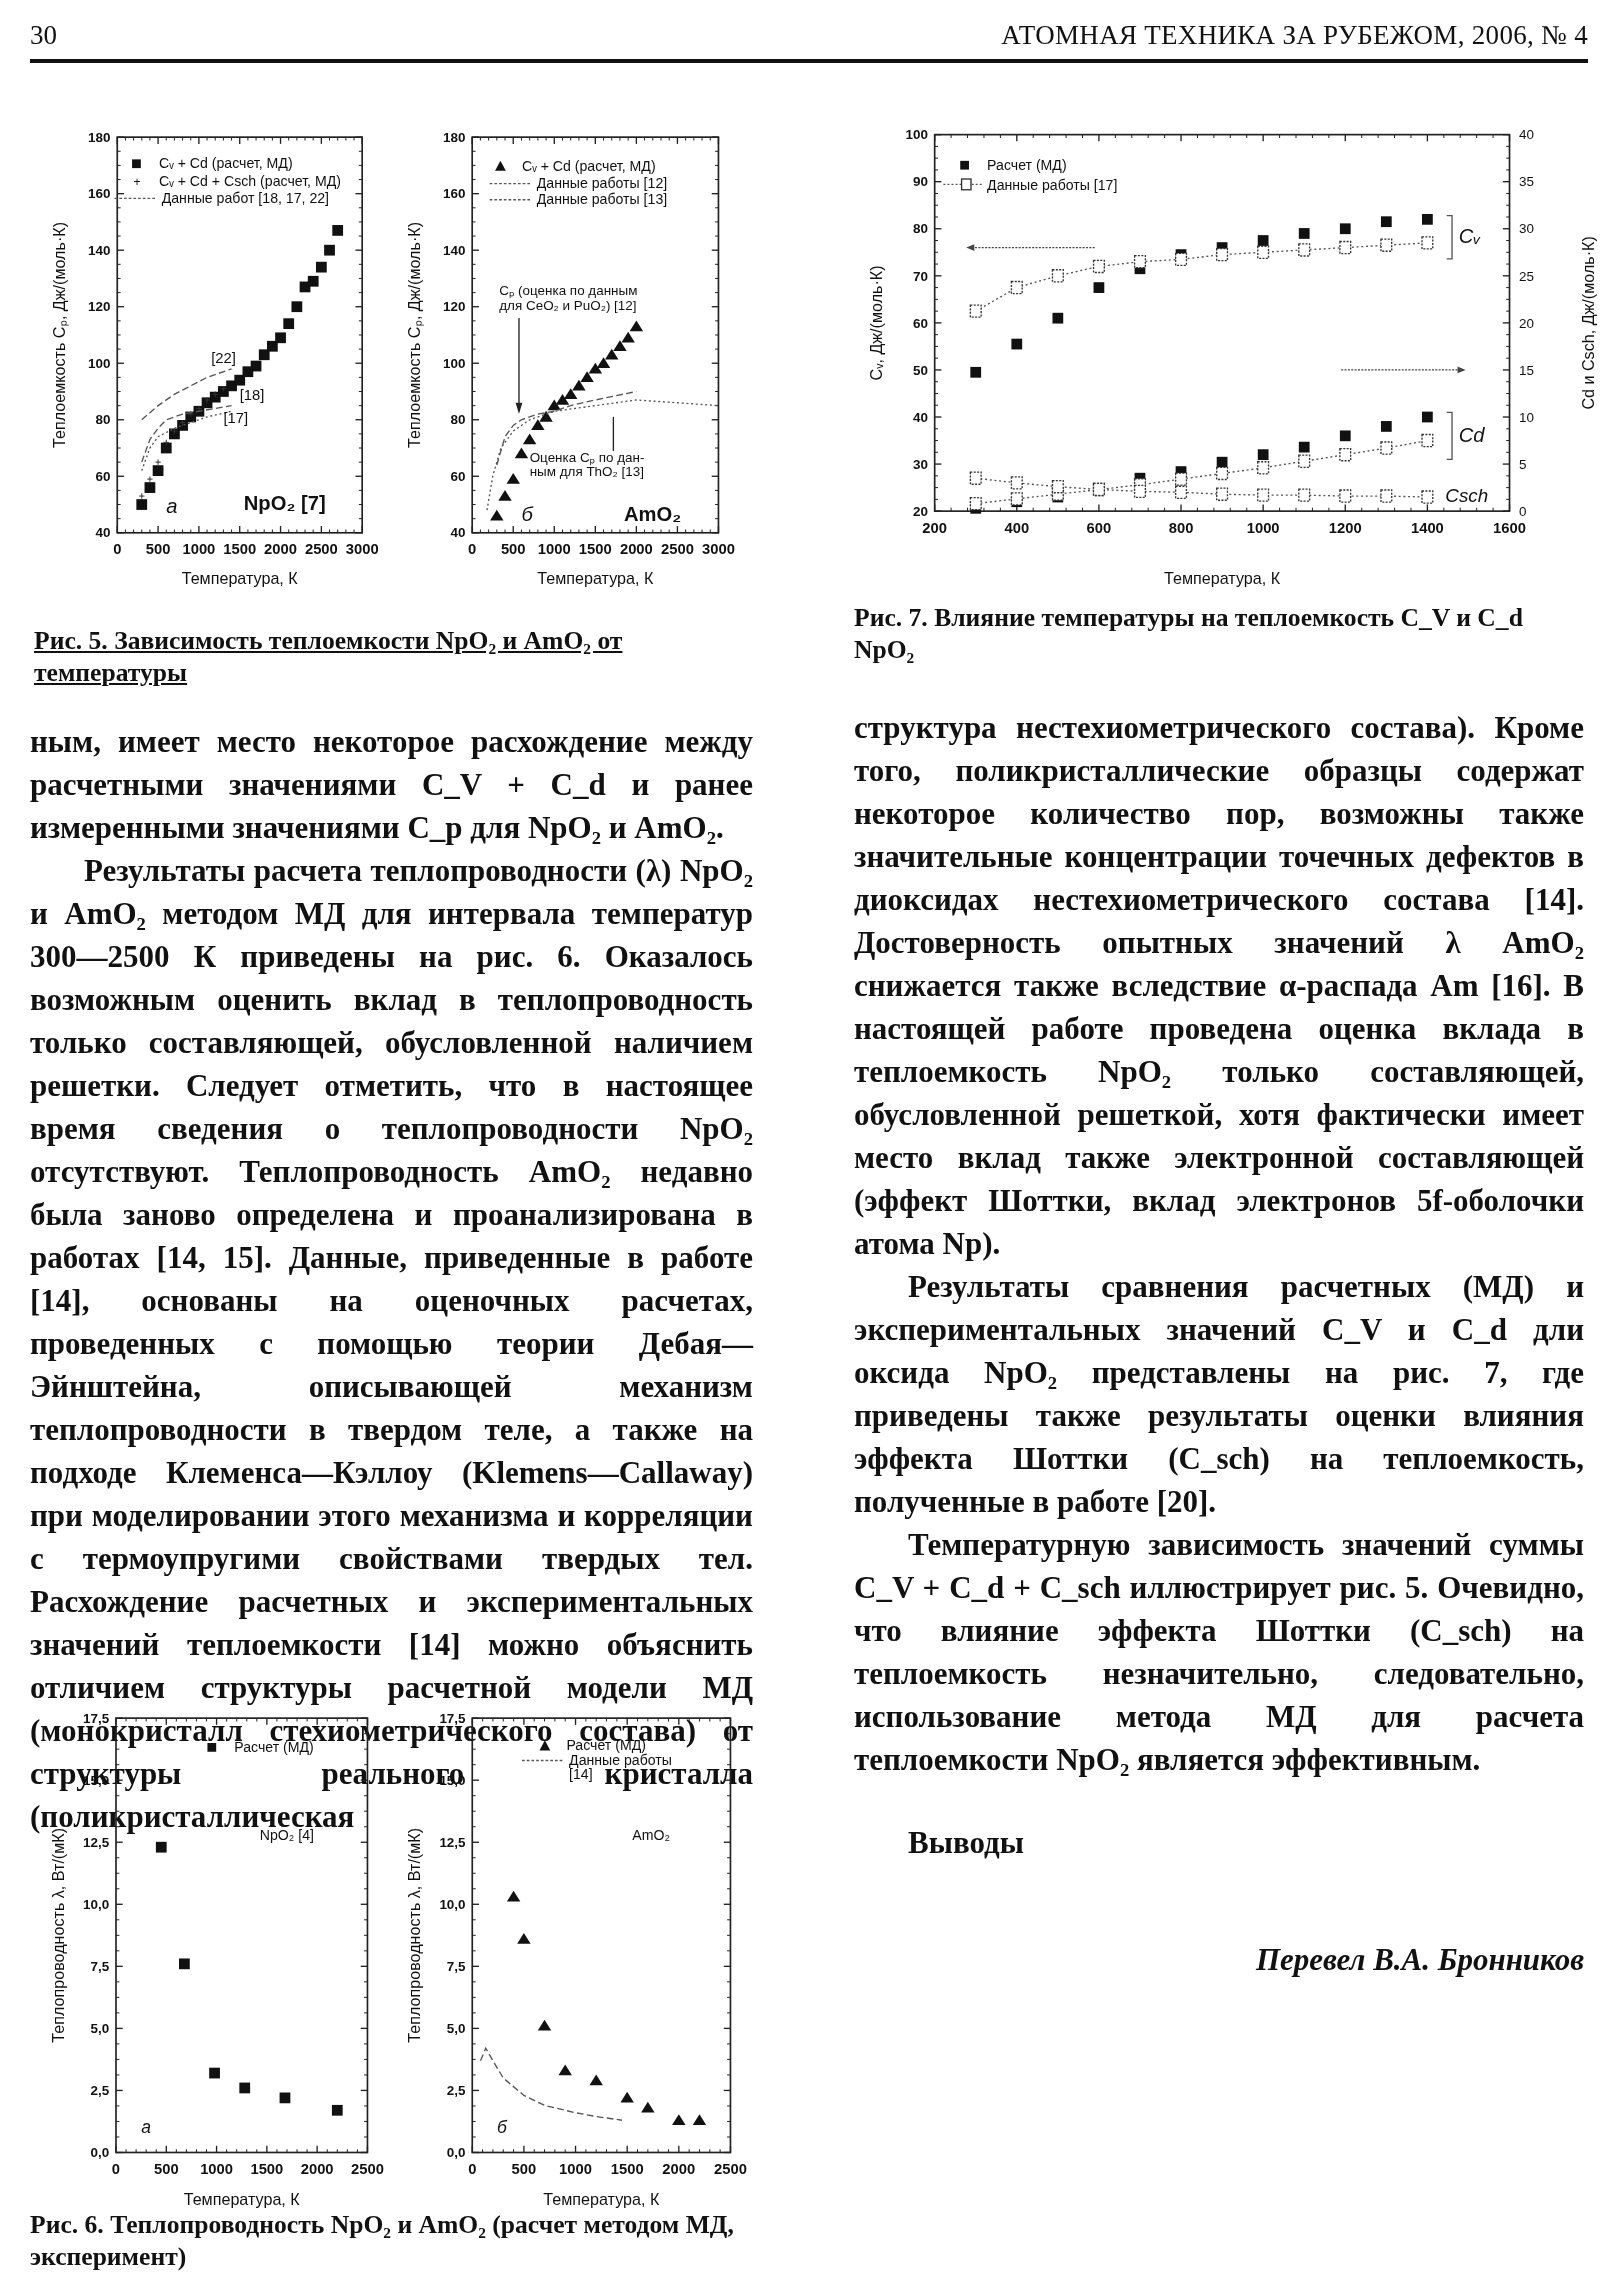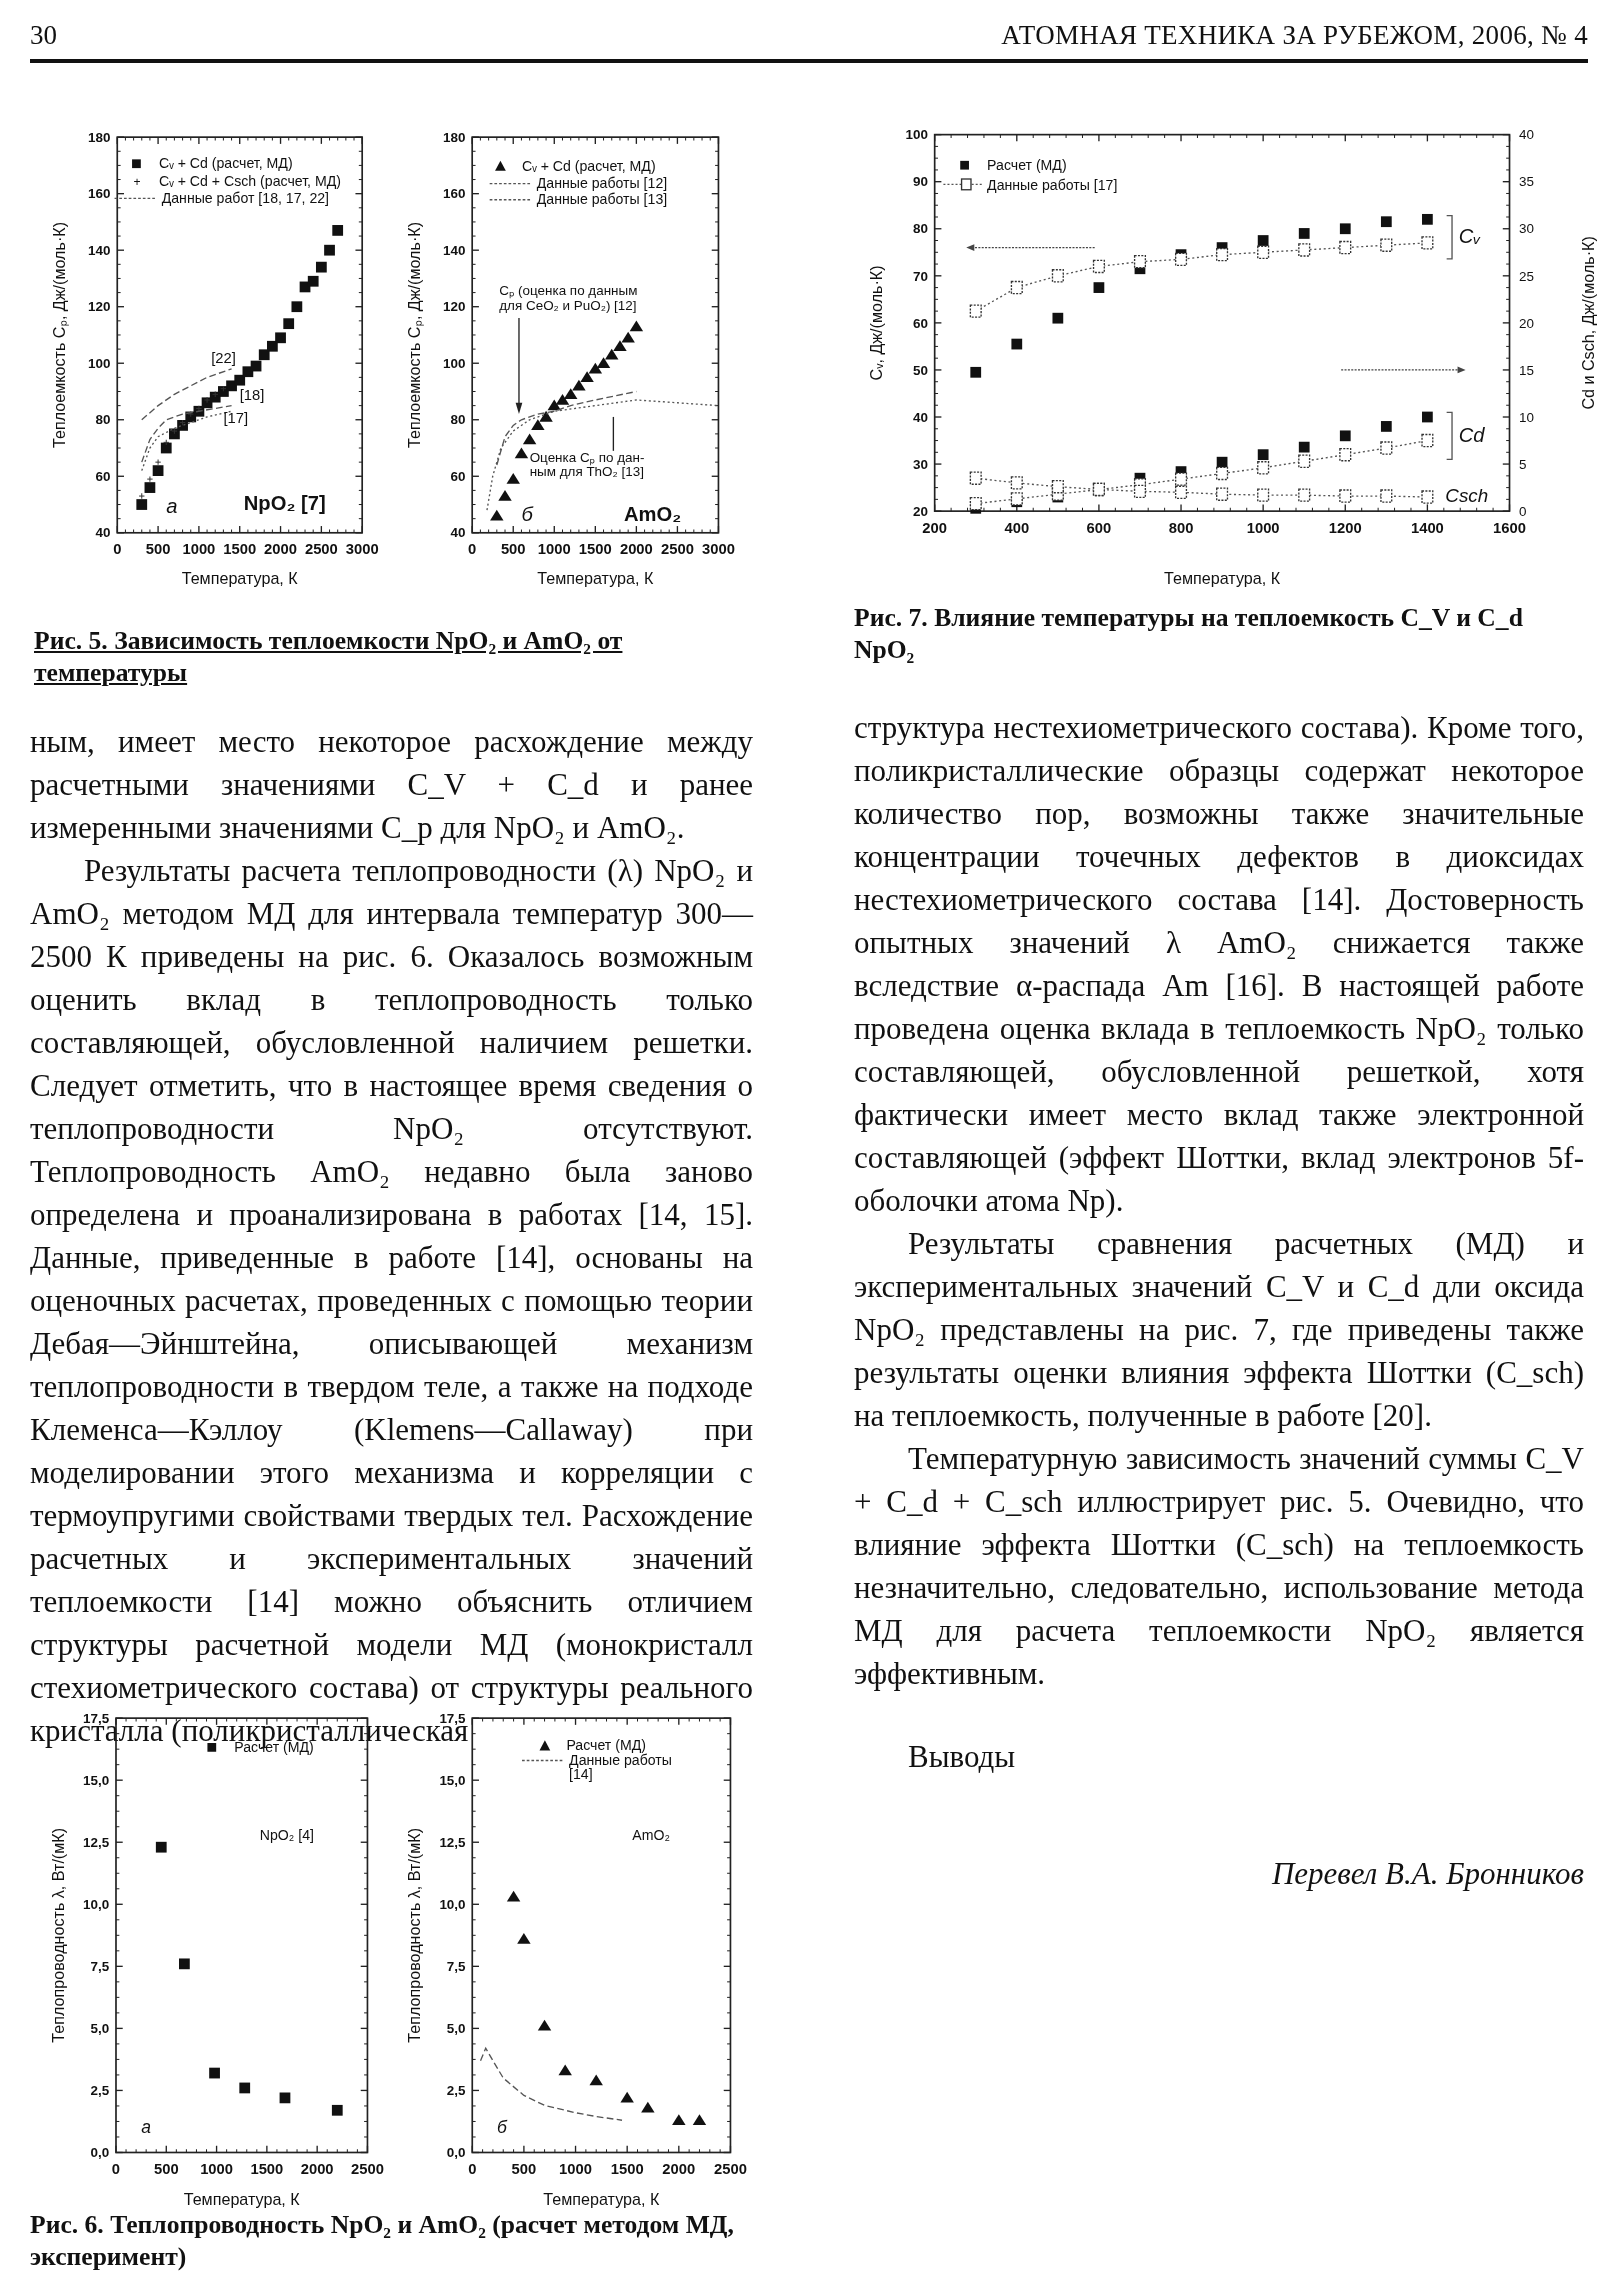--- a/index.html
+++ b/index.html
@@ -3,21 +3,21 @@
 <meta charset="utf-8">
 <style>
   html, body { margin:0; padding:0; background:#fff; }
   body { width:1614px; height:2295px; position:relative; overflow:hidden; color:#111;
          font-family:"Liberation Serif", serif; }
   .hdr { position:absolute; left:30px; top:20px; width:1558px; height:40px; }
   .hdr .pn { position:absolute; left:0; top:0; font-size:27px; }
   .hdr .jt { position:absolute; right:0; top:0; font-size:27px; letter-spacing:0.3px; }
   .hdr .rule { position:absolute; left:0; right:0; top:39px; height:4px; background:#111; }
   .col { position:absolute; font-size:31px; line-height:43px; text-align:justify; }
-  .col p { margin:0; }
+  .col p { margin:0;font-weight:bold; }
   .col p.ind { text-indent:54px; }
   .cap { position:absolute; font-family:"Liberation Serif", serif; font-weight:bold; font-size:25.6px; line-height:32px; }
   .chart { position:absolute; }
   .chart svg { display:block; }
   .chart text { font-family:"Liberation Sans", sans-serif; fill:#111; }
 </style>
 </head>
 <body>
 
 <div class="hdr">
@@ -981,18 +981,18 @@
   </div>
 <div class="cap" style="left:30px;top:2209px;width:733px;">
   <span>Рис. 6. Теплопроводность NpO₂ и AmO₂ (расчет методом МД, эксперимент)</span>
 </div>
 
 <div class="col" style="left:854px;top:706px;width:730px;">
   <p>структура нестехиометрического состава). Кроме того, поликристаллические образцы содержат некоторое количество пор, возможны также значительные концентрации точечных дефектов в диоксидах нестехиометрического состава [14]. Достоверность опытных значений λ AmO₂ снижается также вследствие α-распада Am [16]. В настоящей работе проведена оценка вклада в теплоемкость NpO₂ только составляющей, обусловленной решеткой, хотя фактически имеет место вклад также электронной составляющей (эффект Шоттки, вклад электронов 5f-оболочки атома Np).</p>
   <p class="ind">Результаты сравнения расчетных (МД) и экспериментальных значений C_V и C_d дли оксида NpO₂ представлены на рис. 7, где приведены также результаты оценки влияния эффекта Шоттки (C_sch) на теплоемкость, полученные в работе [20].</p>
   <p class="ind">Температурную зависимость значений суммы C_V + C_d + C_sch иллюстрирует рис. 5. Очевидно, что влияние эффекта Шоттки (C_sch) на теплоемкость незначительно, следовательно, использование метода МД для расчета теплоемкости NpO₂ является эффективным.</p>
   <div style="height:40px"></div>
-  <p class="ind" style="font-weight:normal">Выводы</p>
+  <p class="ind" style="font-weight:bold">Выводы</p>
   <div style="height:47px"></div>
   <div style="height:27px"></div>
   <p style="text-align:right;font-style:italic">Перевел В.А. Бронников</p>
 </div>
 
 
 </body></html>

